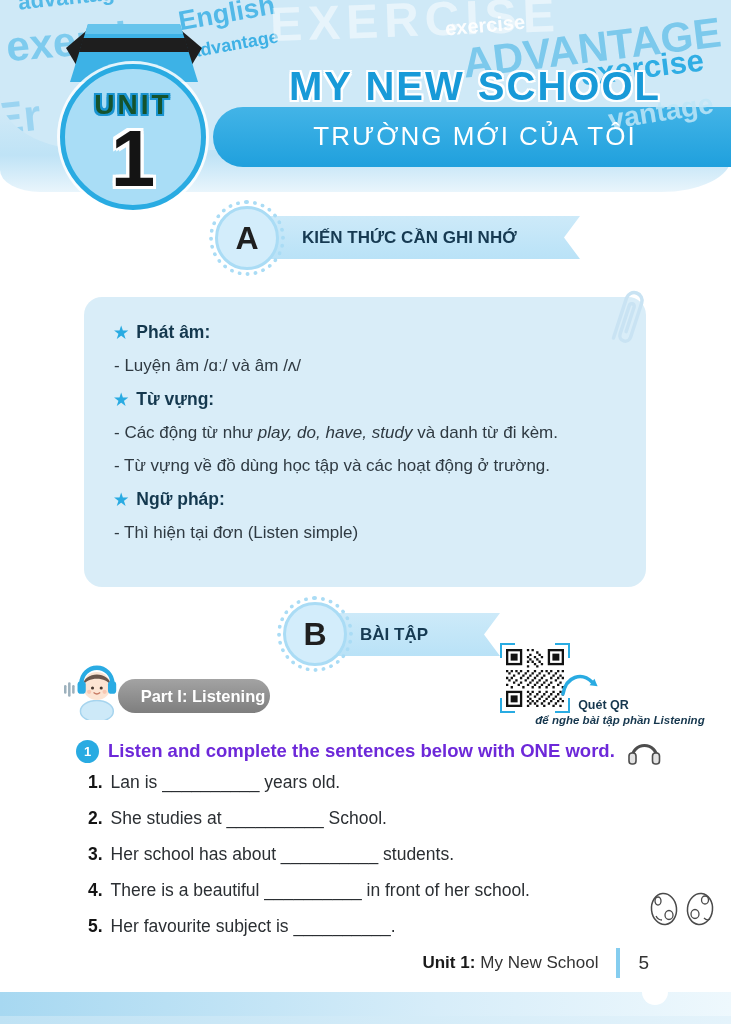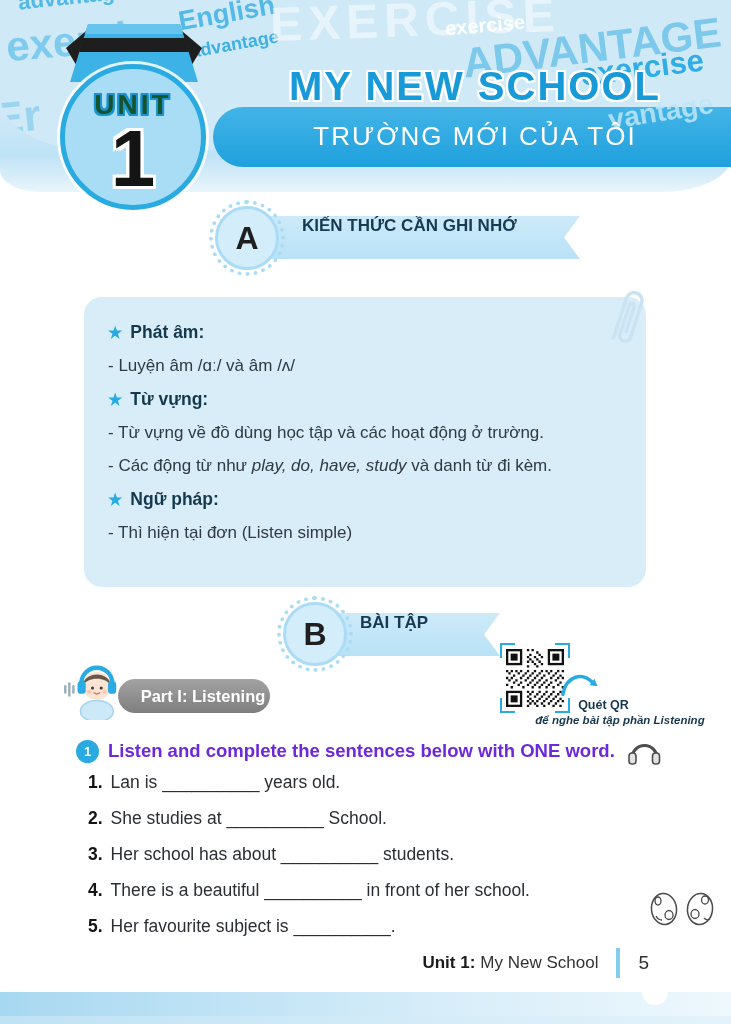--- a/index.html
+++ b/index.html
@@ -42,32 +42,32 @@
   .medal-unit{margin-top:20px;font-size:28px;font-weight:800;letter-spacing:3px;color:#14532d;
       text-shadow:-2px -2px 0 #1a94d0,2px -2px 0 #1a94d0,-2px 2px 0 #1a94d0,2px 2px 0 #1a94d0,
                   0 -2px 0 #1a94d0,0 2px 0 #1a94d0,-2px 0 0 #1a94d0,2px 0 0 #1a94d0;}
   .medal-num{margin-top:-2px;font-size:80px;line-height:80px;font-weight:900;color:#141414;
       text-shadow:-3px -3px 0 #fff,3px -3px 0 #fff,-3px 3px 0 #fff,3px 3px 0 #fff,
                   0 -3px 0 #fff,0 3px 0 #fff,-3px 0 0 #fff,3px 0 0 #fff;}
 
   
   .ribbon{position:absolute;height:43px;background:linear-gradient(180deg,#cdeaf9,#b9e2f7);
       clip-path:polygon(0 0,100% 0,calc(100% - 16px) 50%,100% 100%,0 100%);
-      display:flex;align-items:flex-start;color:#163a52;font-weight:700;font-size:17px;z-index:2;}
+      display:flex;align-items:center;color:#163a52;font-weight:700;font-size:17px;z-index:2;}
   .ribbon-a{left:250px;top:216px;width:278px;padding-left:52px;}
   .ribbon-b{left:318px;top:613px;width:140px;padding-left:42px;}
   .badge{position:absolute;width:58px;height:58px;border-radius:50%;background:#d3edfb;
       border:3px solid #aadcf5;outline:4px dotted #aadcf5;outline-offset:2px;z-index:3;
       display:flex;align-items:center;justify-content:center;font-size:32px;font-weight:800;color:#1f1f1f;}
   .badge-a{left:215px;top:206px;}
   .badge-b{left:283px;top:602px;}
 
   
   .kbox{position:absolute;left:84px;top:297px;width:562px;height:290px;background:#d9edf8;
-      border-radius:18px;box-sizing:border-box;padding:25px 24px;z-index:1;}
+      border-radius:18px;box-sizing:border-box;padding:25px 30px;z-index:1;}
   .clip{position:absolute;left:524px;top:-16px;transform:rotate(18deg);}
   .kline{margin-bottom:13px;font-size:17px;line-height:20px;color:#2f3a42;white-space:pre-wrap;}
   .khead{font-weight:700;color:#14384e;font-size:17.5px;}
   .star{color:#29abe2;margin-right:8px;font-size:16px;}
   .ital{font-style:italic;}
 
   
   .part-pill{position:absolute;left:118px;top:679px;width:152px;height:34px;border-radius:17px;
       background:linear-gradient(180deg,#a3a3a3,#7e7e7e);color:#fff;font-weight:700;font-size:16.5px;
       display:flex;align-items:center;justify-content:center;padding-left:18px;box-sizing:border-box;z-index:1;}
@@ -157,22 +157,22 @@
     <span>A</span>
   </div>
 
   <div class="kbox">
     <svg class="clip" width="36" height="76" viewBox="0 0 36 72">
       <path d="M12,58 V16 a8,8 0 0 1 16,0 V52 a5.5,5.5 0 0 1 -11,0 V22 a2.5,2.5 0 0 1 5,0 V48" fill="none" stroke="#c9e3f3" stroke-width="3.5" stroke-linecap="round"></path>
     </svg>
     <div class="kline khead"><span class="star">★</span><span>Phát âm:</span></div>
     <div class="kline">- Luyện âm /ɑː/ và âm /ʌ/</div>
     <div class="kline khead"><span class="star">★</span><span>Từ vựng:</span></div>
+    <div class="kline"><span>- Các động từ như </span><span class="ital">play, do, have, study</span><span> và danh từ đi kèm.</span></div>
     <div class="kline">- Từ vựng về đồ dùng học tập và các hoạt động ở trường.</div>
-    <div class="kline"><span>- Các động từ như </span><span class="ital">play, do, have, study</span><span> và danh từ đi kèm.</span></div>
     <div class="kline khead"><span class="star">★</span><span>Ngữ pháp:</span></div>
     <div class="kline">- Thì hiện tại đơn (Listen simple)</div>
   </div>
 
   <div class="ribbon ribbon-b">
     <span>BÀI TẬP</span>
   </div>
   <div class="badge badge-b">
     <span>B</span>
   </div>

